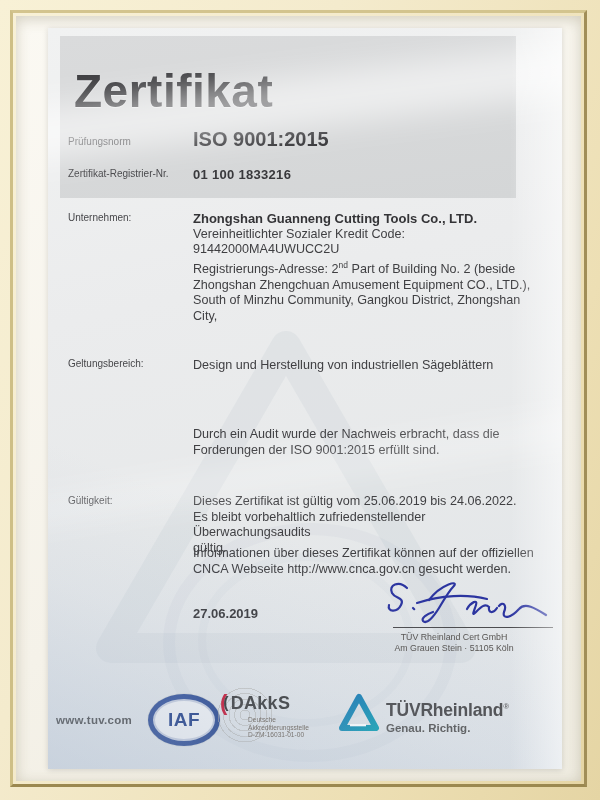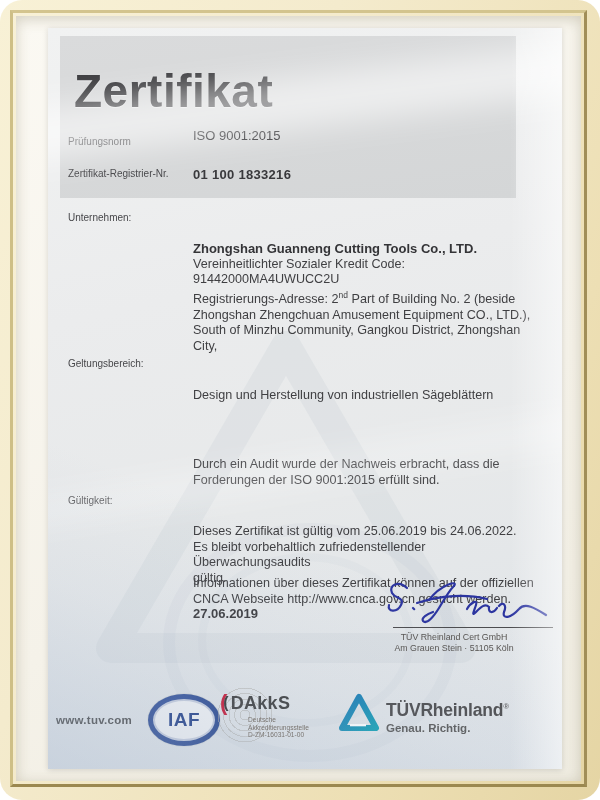--- a/index.html
+++ b/index.html
@@ -1,18 +1,18 @@
 <!DOCTYPE html>
 <html><head>
 <meta charset="utf-8">
 <style>
   html,body{margin:0;padding:0;}
   body{width:600px;height:800px;overflow:hidden;font-family:"Liberation Sans",sans-serif;}
   .scene{position:relative;width:600px;height:800px;overflow:hidden;
-    background:linear-gradient(115deg,#f8f1d6 0%,#f4ebcd 35%,#eddfb4 75%,#e5d5a4 100%);border-radius:22px;}
+    background:linear-gradient(115deg,#f8f1d6 0%,#f4ebcd 35%,#eddfb4 75%,#e5d5a4 100%);}
   .frame-gold{position:absolute;inset:10px 13px 13px 10px;
     border:3px solid;border-color:#d3c48e #a18e58 #9b8850 #cebf86;pointer-events:none;}
   .matte{position:absolute;inset:16px 19px 19px 16px;
     background:linear-gradient(150deg,#fbf9f3 0%,#f5f2e9 60%,#efece1 100%);
     box-shadow:inset 0 3px 14px rgba(110,100,60,.28);}
   .paper{position:absolute;left:48px;top:28px;width:514px;height:741px;overflow:hidden;
     background:linear-gradient(168deg,#f1f2f2 0%,#ebeced 35%,#e7e9ea 62%,#dde2e7 100%);
     box-shadow:0 1px 6px rgba(0,0,0,.14);}
   .band{position:absolute;left:12px;top:8px;width:456px;height:162px;
     background:linear-gradient(172deg,#dadbdc 0%,#d4d6d7 100%);}
@@ -28,23 +28,23 @@
   .glare2{position:absolute;right:0;top:0;width:52px;height:100%;
     background:linear-gradient(to left,rgba(255,255,255,.55),rgba(255,255,255,0));}
   .glare3{position:absolute;left:-60px;top:420px;width:700px;height:34px;
     background:rgba(255,255,255,.22);transform:rotate(-9deg);filter:blur(12px);}
   .shade-bottom{position:absolute;left:0;bottom:0;width:100%;height:340px;
     background:linear-gradient(22deg,rgba(168,185,207,.42) 0%,rgba(168,185,207,.12) 35%,rgba(168,185,207,0) 60%);}
   
   .title{position:absolute;left:26px;top:36px;font-size:46px;font-weight:bold;color:#3e3e41;
     letter-spacing:.5px;text-shadow:0 1px 1px rgba(255,255,255,.5);}
   .lbl{position:absolute;left:20px;font-size:10px;color:#47474a;}
-  .val-norm{position:absolute;left:145px;font-size:13px;font-weight:normal;color:#323235;}
+  .val-norm{position:absolute;left:145px;font-size:20px;font-weight:bold;color:#323235;}
   .val-reg{position:absolute;left:145px;font-size:13px;font-weight:bold;color:#39393c;letter-spacing:.3px;}
-  .block{position:absolute;left:145px;font-size:12.6px;line-height:15.6px;color:#3f3f42;width:352px;margin-top:30px;}
+  .block{position:absolute;left:145px;font-size:12.6px;line-height:15.6px;color:#3f3f42;width:352px;}
   .block .co-name{font-weight:bold;font-size:13px;color:#343437;}
   .block sup{font-size:8.5px;}
   .date{position:absolute;left:145px;font-size:13px;font-weight:bold;color:#3a3a3d;}
   .sig-svg{position:absolute;left:335px;top:550px;}
   .sig-line{position:absolute;left:345px;top:599px;width:160px;border-top:1.5px solid #4b4b4e;}
   .org{position:absolute;left:300px;top:604px;width:212px;text-align:center;
     font-size:8.8px;line-height:11px;color:#55524f;}
   
   .website{position:absolute;left:8px;top:686px;font-size:11.5px;font-weight:bold;color:#474747;letter-spacing:.3px;}
   .iaf{position:absolute;left:100px;top:666px;width:72px;height:52px;border-radius:50%;

